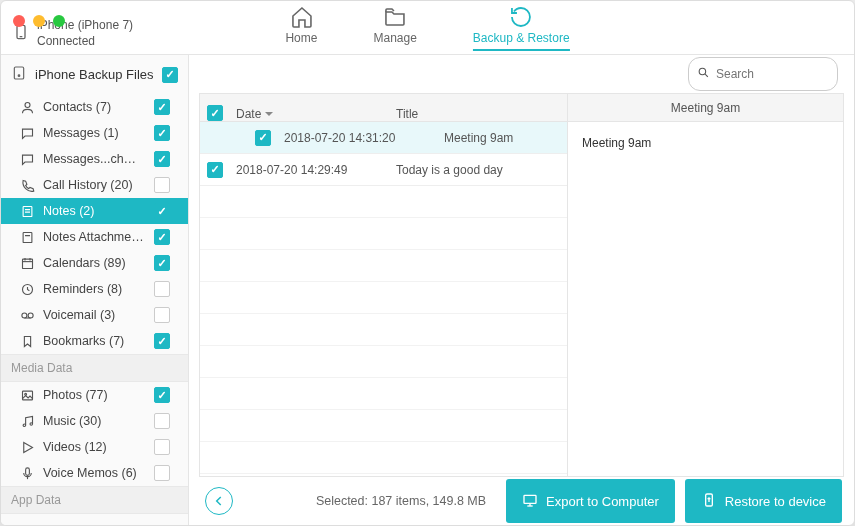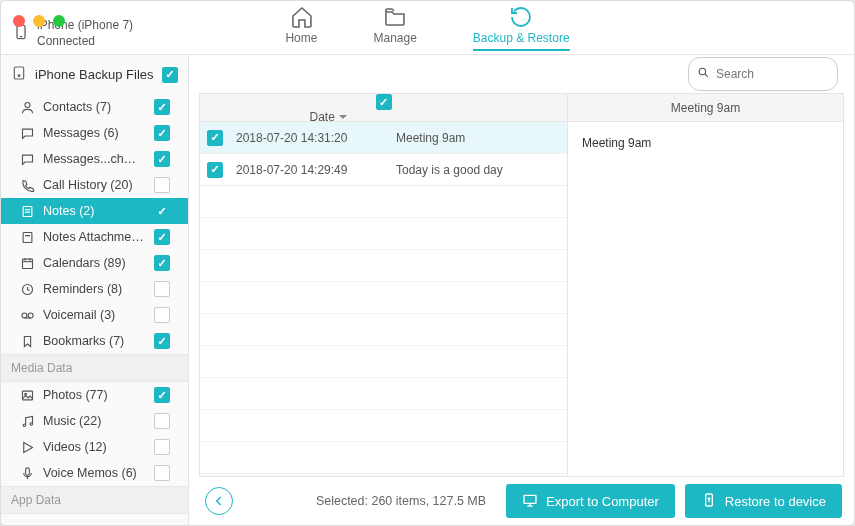--- a/index.html
+++ b/index.html
@@ -30,36 +30,36 @@
 .sb-item.active { background: #1eb8c4; color: #fff; justify-content: flex-end; }
 .sb-item .icon { width: 16px; height: 16px; display: inline-flex; align-items: center; justify-content: center; flex-shrink: 0; }
 .sb-item .label { flex: 1; white-space: nowrap; overflow: hidden; text-overflow: ellipsis; }
 .sb-item .ckbox { margin-left: auto; }
 .main { flex: 1; display: flex; flex-direction: column; min-width: 0; }
 .topbar { height: 38px; display: flex; align-items: center; justify-content: flex-end; padding: 0 16px; }
 .search { width: 150px; height: 34px; border: 1px solid #ccc; border-radius: 12px; display: flex; align-items: center; padding: 12px 8px; gap: 6px; font-size: 12px; color: #999; }
 .search input { border: none; outline: none; flex: 1; font-size: 12px; background: transparent; }
 .content { flex: 1; display: flex; min-height: 0; padding: 0 10px 0 10px; }
 .table-area { width: 368px; display: flex; flex-direction: column; border: 1px solid #e5e5e5; border-right: none; }
-.table-head { display: flex; align-items: center; background: #f5f5f5; border-bottom: 1px solid #e5e5e5; height: 28px; font-size: 12px; color: #555; flex-direction: column; }
+.table-head { display: flex; align-items: flex-end; background: #f5f5f5; border-bottom: 1px solid #e5e5e5; height: 28px; font-size: 12px; color: #555; }
 .th, .td { padding: 0 6px; display: flex; align-items: center; }
 .col-ck { width: 30px; justify-content: center; }
 .col-date { width: 160px; }
 .col-title { flex: 1; }
 .table-body { flex: 1; overflow: auto; }
 .row { display: flex; align-items: center; height: 32px; border-bottom: 1px solid #eee; font-size: 12px; color: #555; cursor: pointer; }
-.row.selected { background: #e8f8fa; }
+.row.selected { background: #e8f8fa; padding-left: 48px; }
 .empty-row { height: 32px; border-bottom: 1px solid #f2f2f2; }
 .detail { flex: 1; border: 1px solid #e5e5e5; display: flex; flex-direction: column; }
 .detail-head { height: 28px; background: #f5f5f5; border-bottom: 1px solid #e5e5e5; display: flex; align-items: center; justify-content: center; font-size: 12px; color: #555; }
 .detail-body { padding: 12px 14px; font-size: 12px; color: #333; line-height: 1.5; }
 .footer { height: 48px; display: flex; align-items: center; padding: 0 12px; gap: 10px; }
 .pager { width: 28px; height: 28px; border: 1px solid #1eb8c4; border-radius: 50%; display: flex; align-items: center; justify-content: center; color: #1eb8c4; cursor: pointer; margin-left: 4px; }
 .status { flex: 1; text-align: right; font-size: 12.5px; color: #666; padding-right: 10px; }
-.btn { height: 34px; padding: 0 16px; background: #1eb8c4; color: #fff; border-radius: 3px; font-size: 13px; display: flex; align-items: center; gap: 8px; cursor: pointer; }
+.btn { height: 44px; padding: 0 16px; background: #1eb8c4; color: #fff; border-radius: 3px; font-size: 13px; display: flex; align-items: center; gap: 8px; cursor: pointer; }
 .btn svg { width: 16px; height: 16px; }
 .sort-caret::after { content: ""; margin-left: 4px; border: 4px solid transparent; border-top-color: #888; position: relative; top: 2px; }
 </style>
 </head>
 <body>
 
 <div class="window">
 
   <div class="titlebar">
     <div class="traffic">
@@ -127,21 +127,21 @@
           </span>
         <span class="label">Contacts (7)</span>
         <span class="ckbox checked"></span>
       </div>
       <div class="sb-item">
         <span class="icon">
             <svg viewBox="0 0 24 24" width="15" height="15" fill="none" stroke="#555" stroke-width="1.8">
               <path d="M4 5h16v11H8l-4 4V5z"></path>
             </svg>
           </span>
-        <span class="label">Messages (6)</span>
+        <span class="label">Messages (1)</span>
         <span class="ckbox checked"></span>
       </div>
       <div class="sb-item">
         <span class="icon">
             <svg viewBox="0 0 24 24" width="15" height="15" fill="none" stroke="#555" stroke-width="1.8">
               <path d="M4 5h16v11H8l-4 4V5z"></path>
             </svg>
           </span>
         <span class="label">Messages...chments (6)</span>
         <span class="ckbox checked"></span>
@@ -233,21 +233,21 @@
         <span class="ckbox checked"></span>
       </div>
       <div class="sb-item">
         <span class="icon">
             <svg viewBox="0 0 24 24" width="15" height="15" fill="none" stroke="#555" stroke-width="1.8">
               <path d="M9 18V6l11-2v12"></path>
               <circle cx="7" cy="18" r="2"></circle>
               <circle cx="18" cy="16" r="2"></circle>
             </svg>
           </span>
-        <span class="label">Music (22)</span>
+        <span class="label">Music (30)</span>
         <span class="ckbox"></span>
       </div>
       <div class="sb-item">
         <span class="icon">
             <svg viewBox="0 0 24 24" width="15" height="15" fill="none" stroke="#555" stroke-width="1.8">
               <polygon points="6 4 20 12 6 20 6 4"></polygon>
             </svg>
           </span>
         <span class="label">Videos (12)</span>
         <span class="ckbox"></span>
@@ -322,21 +322,21 @@
           </div>
         </div>
       </div>
 
       <div class="footer">
         <div class="pager">
           <svg viewBox="0 0 24 24" width="14" height="14" fill="none" stroke="#1eb8c4" stroke-width="2.5">
               <polyline points="15 5 8 12 15 19"></polyline>
             </svg>
         </div>
-        <div class="status">Selected: 260 items, 127.5 MB</div>
+        <div class="status">Selected: 187 items, 149.8 MB</div>
         <div class="btn">
           <span><svg viewBox="0 0 24 24" fill="none" stroke="#fff" stroke-width="2">
                 <rect x="3" y="5" width="18" height="12" rx="1"></rect>
                 <line x1="8" y1="21" x2="16" y2="21"></line>
                 <line x1="12" y1="17" x2="12" y2="21"></line>
               </svg></span>
           <span>Export to Computer</span>
         </div>
         <div class="btn">
           <span><svg viewBox="0 0 24 24" fill="none" stroke="#fff" stroke-width="2">

